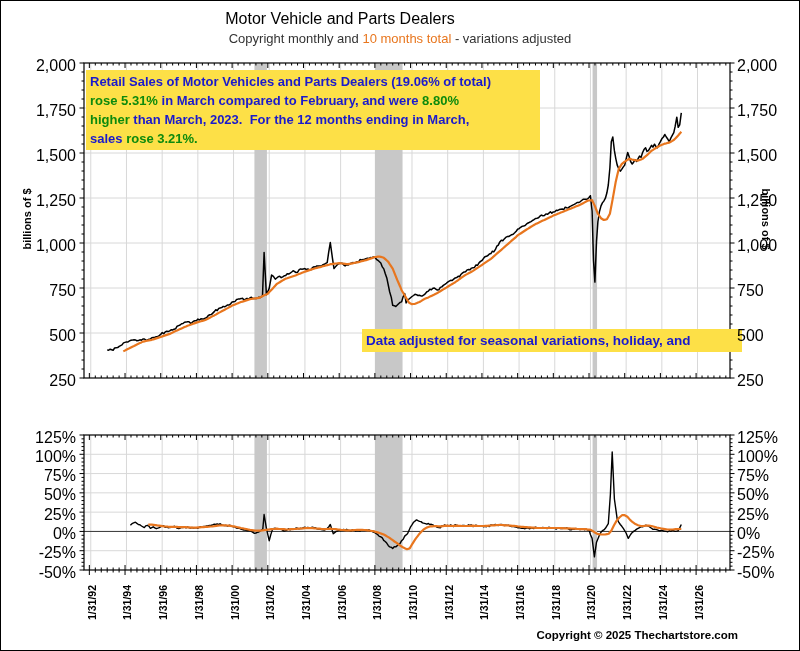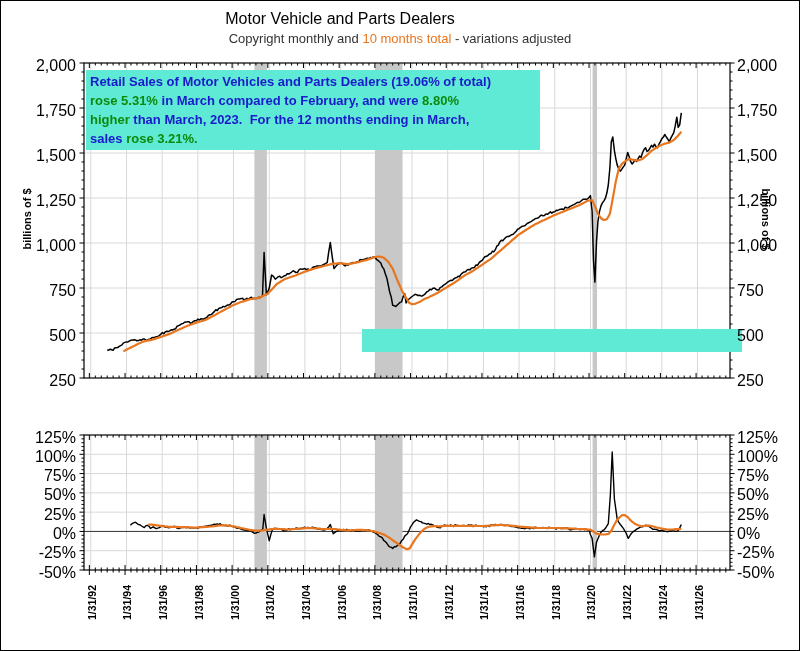--- a/index.html
+++ b/index.html
@@ -2,21 +2,21 @@
 <html><head>
 <meta charset="utf-8">
 <style>
   html,body{margin:0;padding:0;background:#fff;}
   .canvas{position:relative;width:800px;height:651px;background:#fff;overflow:hidden;
           font-family:"Liberation Sans",sans-serif;color:#000;}
   .frame{position:absolute;inset:0;border:1px solid #000;pointer-events:none;}
   #chart-svg{position:absolute;left:0;top:0;}
   .title{position:absolute;top:10px;left:0;width:680px;text-align:center;font-size:16px;}
   .subtitle{position:absolute;top:31px;left:0;width:800px;text-align:center;font-size:13px;color:#333;}
-  .ann{position:absolute;background:#5eead4;font-weight:bold;}
+  .ann{position:absolute;background:#fde047;font-weight:bold;}
   .ann span{white-space:pre-wrap;}
   #annotation-main{left:86px;top:70px;width:446px;font-size:13px;line-height:19px;padding:2px 4px;}
   #annotation-note{left:362px;top:329px;width:372px;font-size:13.5px;line-height:19px;padding:2px 4px;}
   .title2{position:absolute;top:400px;left:84px;width:646px;text-align:center;font-size:15px;}
   .copyright{position:absolute;top:629px;right:62px;font-size:11.5px;font-weight:bold;}
   .ylab{position:absolute;font-size:11px;font-weight:bold;text-align:center;width:110px;}
   .xlab{position:absolute;font-size:10.5px;font-weight:bold;white-space:nowrap;
         transform:rotate(-90deg);transform-origin:0 0;}
 </style>
 </head>
@@ -773,21 +773,21 @@
       <line x1="81.5" y1="438.85714285714283" x2="84" y2="438.85714285714283" stroke="#000000" stroke-width="1"></line>
       <line x1="730" y1="438.85714285714283" x2="732.5" y2="438.85714285714283" stroke="#000000" stroke-width="1"></line>
       <line x1="79.5" y1="435" x2="84" y2="435" stroke="#000000" stroke-width="1"></line>
       <line x1="730" y1="435" x2="734.5" y2="435" stroke="#000000" stroke-width="1"></line>
     </svg>
 
   <div class="title">Motor Vehicle and Parts Dealers</div>
   <div class="subtitle"><span>Copyright monthly and </span><span id="sub-hl" style="color: rgb(232, 118, 30);">10 months total</span><span> - variations adjusted</span></div>
 
   <div id="annotation-main" class="ann"><span style="color: rgb(26, 26, 205);">Retail Sales of Motor Vehicles and Parts Dealers (19.06% of total)</span><br><span style="color: rgb(13, 138, 13);">rose 5.31%</span><span style="color: rgb(26, 26, 205);"> in March compared to February, and were </span><span style="color: rgb(13, 138, 13);">8.80%</span><br><span style="color: rgb(13, 138, 13);">higher</span><span style="color: rgb(26, 26, 205);"> than March, 2023.  For the 12 months ending in March,</span><br><span style="color: rgb(26, 26, 205);">sales </span><span style="color: rgb(13, 138, 13);">rose 3.21%.</span></div>
-  <div id="annotation-note" class="ann"><br></div>
+  <div id="annotation-note" class="ann"><span style="color: rgb(26, 26, 205);">Data adjusted for seasonal variations, holiday, and</span><br></div>
 
   <div class="ylab" style="left:-28px;top:213px;transform:rotate(-90deg);">billions of $</div>
   <div class="ylab" style="left:711px;top:213px;transform:rotate(90deg);">billions of $</div>
 
 
   <div id="labels">
       <span style="position: absolute; left: 26px; top: 371.5px; width: 50px; text-align: right;">250</span>
       <span style="position: absolute; left: 737px; top: 371.5px; width: 50px; text-align: left;">250</span>
       <span style="position: absolute; left: 26px; top: 326.5px; width: 50px; text-align: right;">500</span>
       <span style="position: absolute; left: 737px; top: 326.5px; width: 50px; text-align: left;">500</span>
@@ -832,14 +832,15 @@
       <span class="xlab" style="left: 442.687px; top: 620px;">1/31/12</span>
       <span class="xlab" style="left: 478.378px; top: 620px;">1/31/14</span>
       <span class="xlab" style="left: 514.069px; top: 620px;">1/31/16</span>
       <span class="xlab" style="left: 549.759px; top: 620px;">1/31/18</span>
       <span class="xlab" style="left: 585.45px; top: 620px;">1/31/20</span>
       <span class="xlab" style="left: 621.14px; top: 620px;">1/31/22</span>
       <span class="xlab" style="left: 656.831px; top: 620px;">1/31/24</span>
       <span class="xlab" style="left: 692.522px; top: 620px;">1/31/26</span>
     </div>
 
+  <div class="copyright">Copyright © 2025 Thechartstore.com</div>
   <div class="frame"></div>
 </div>
 
 </body></html>

